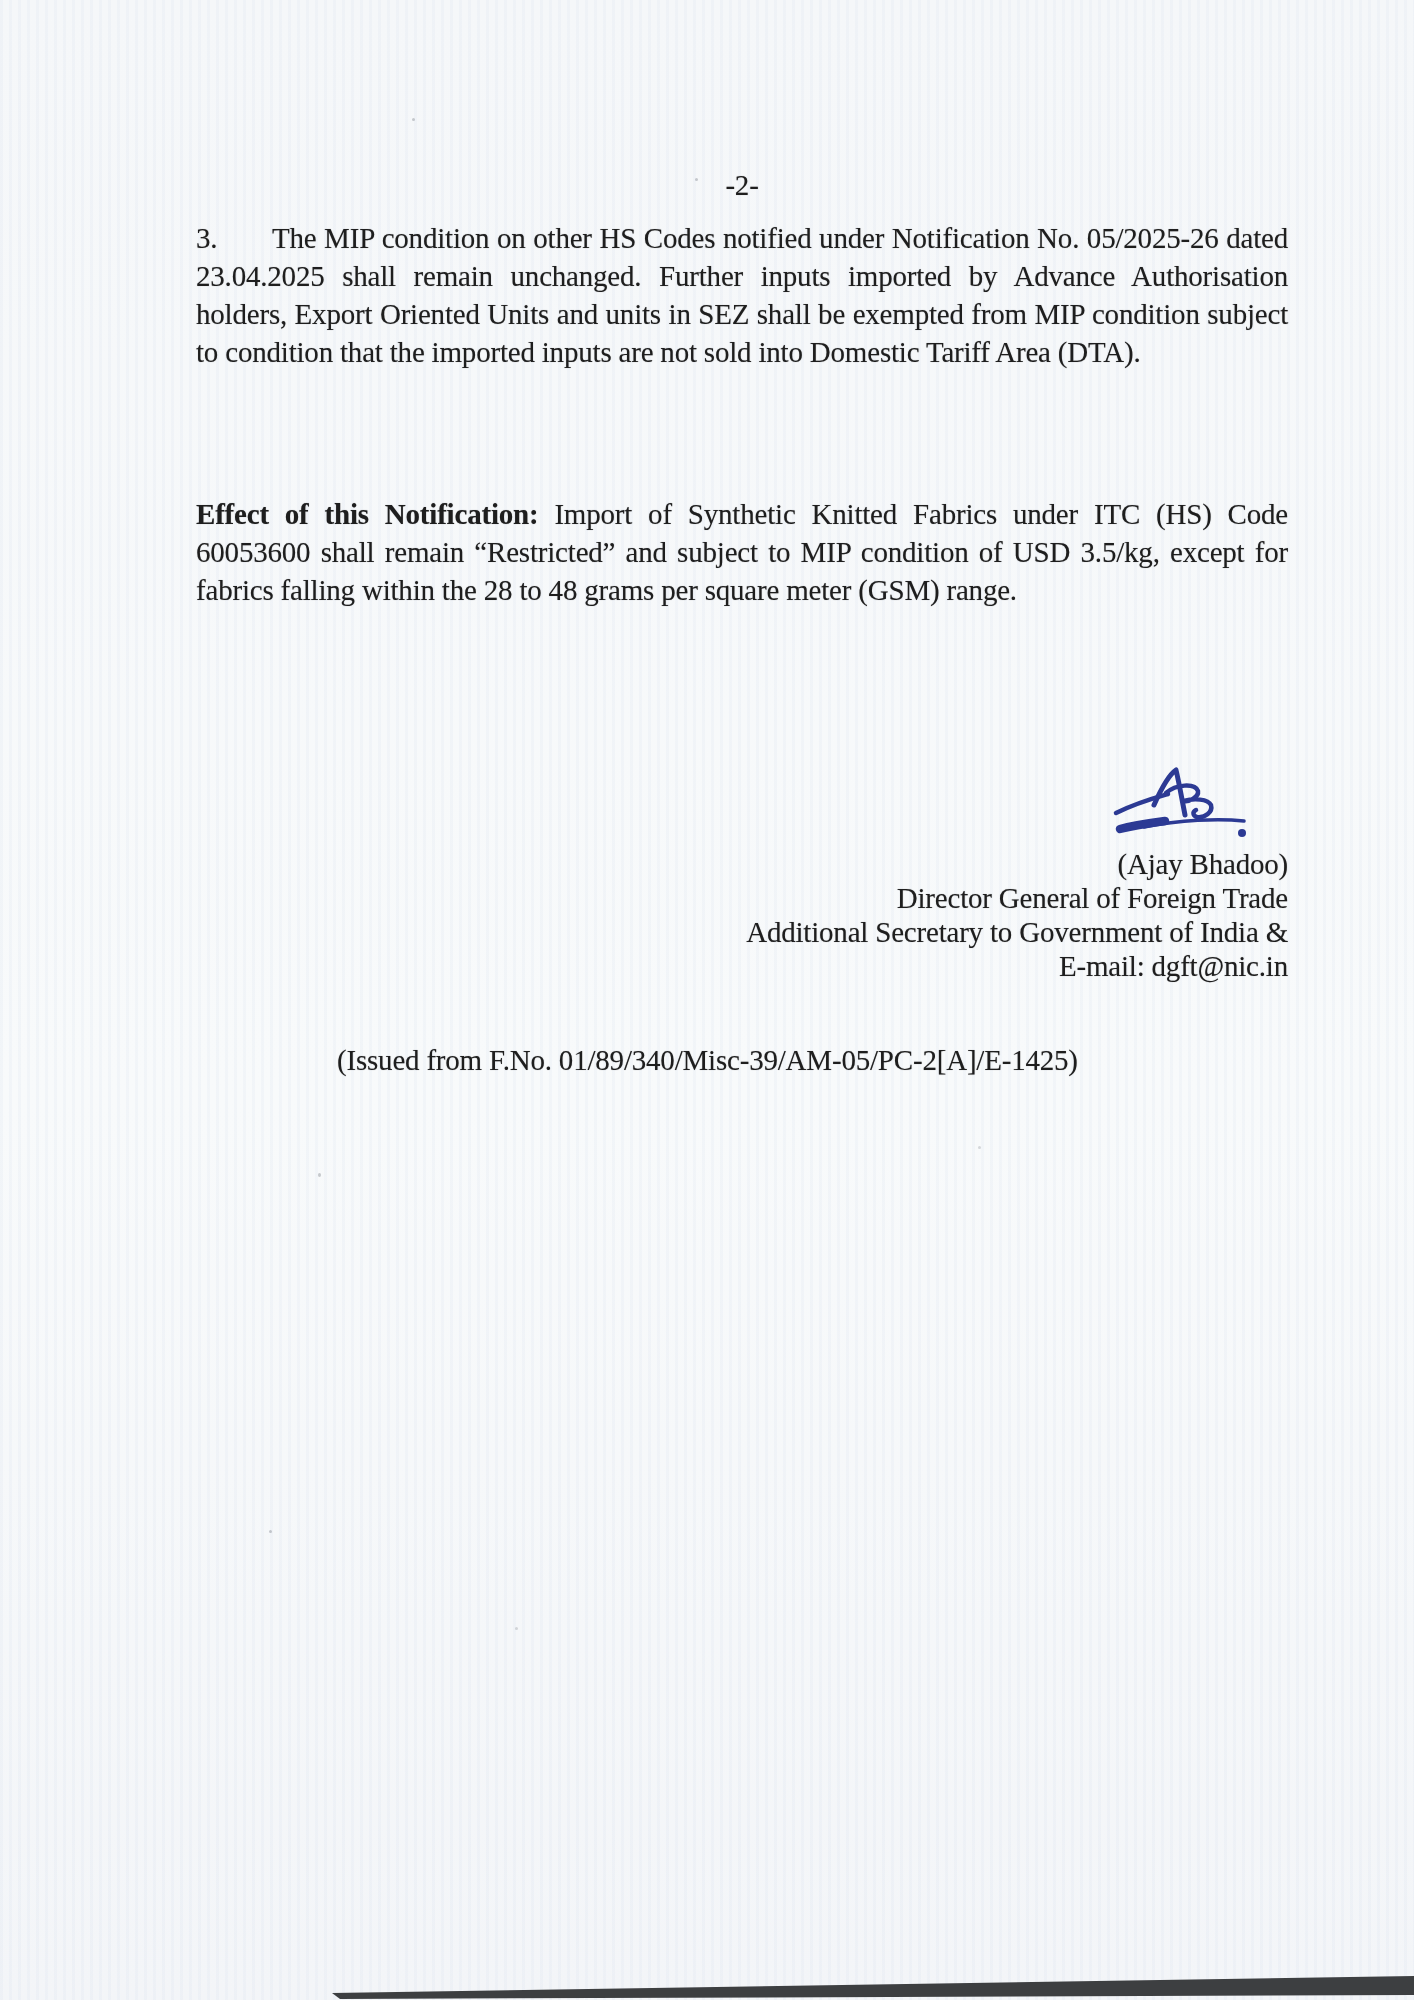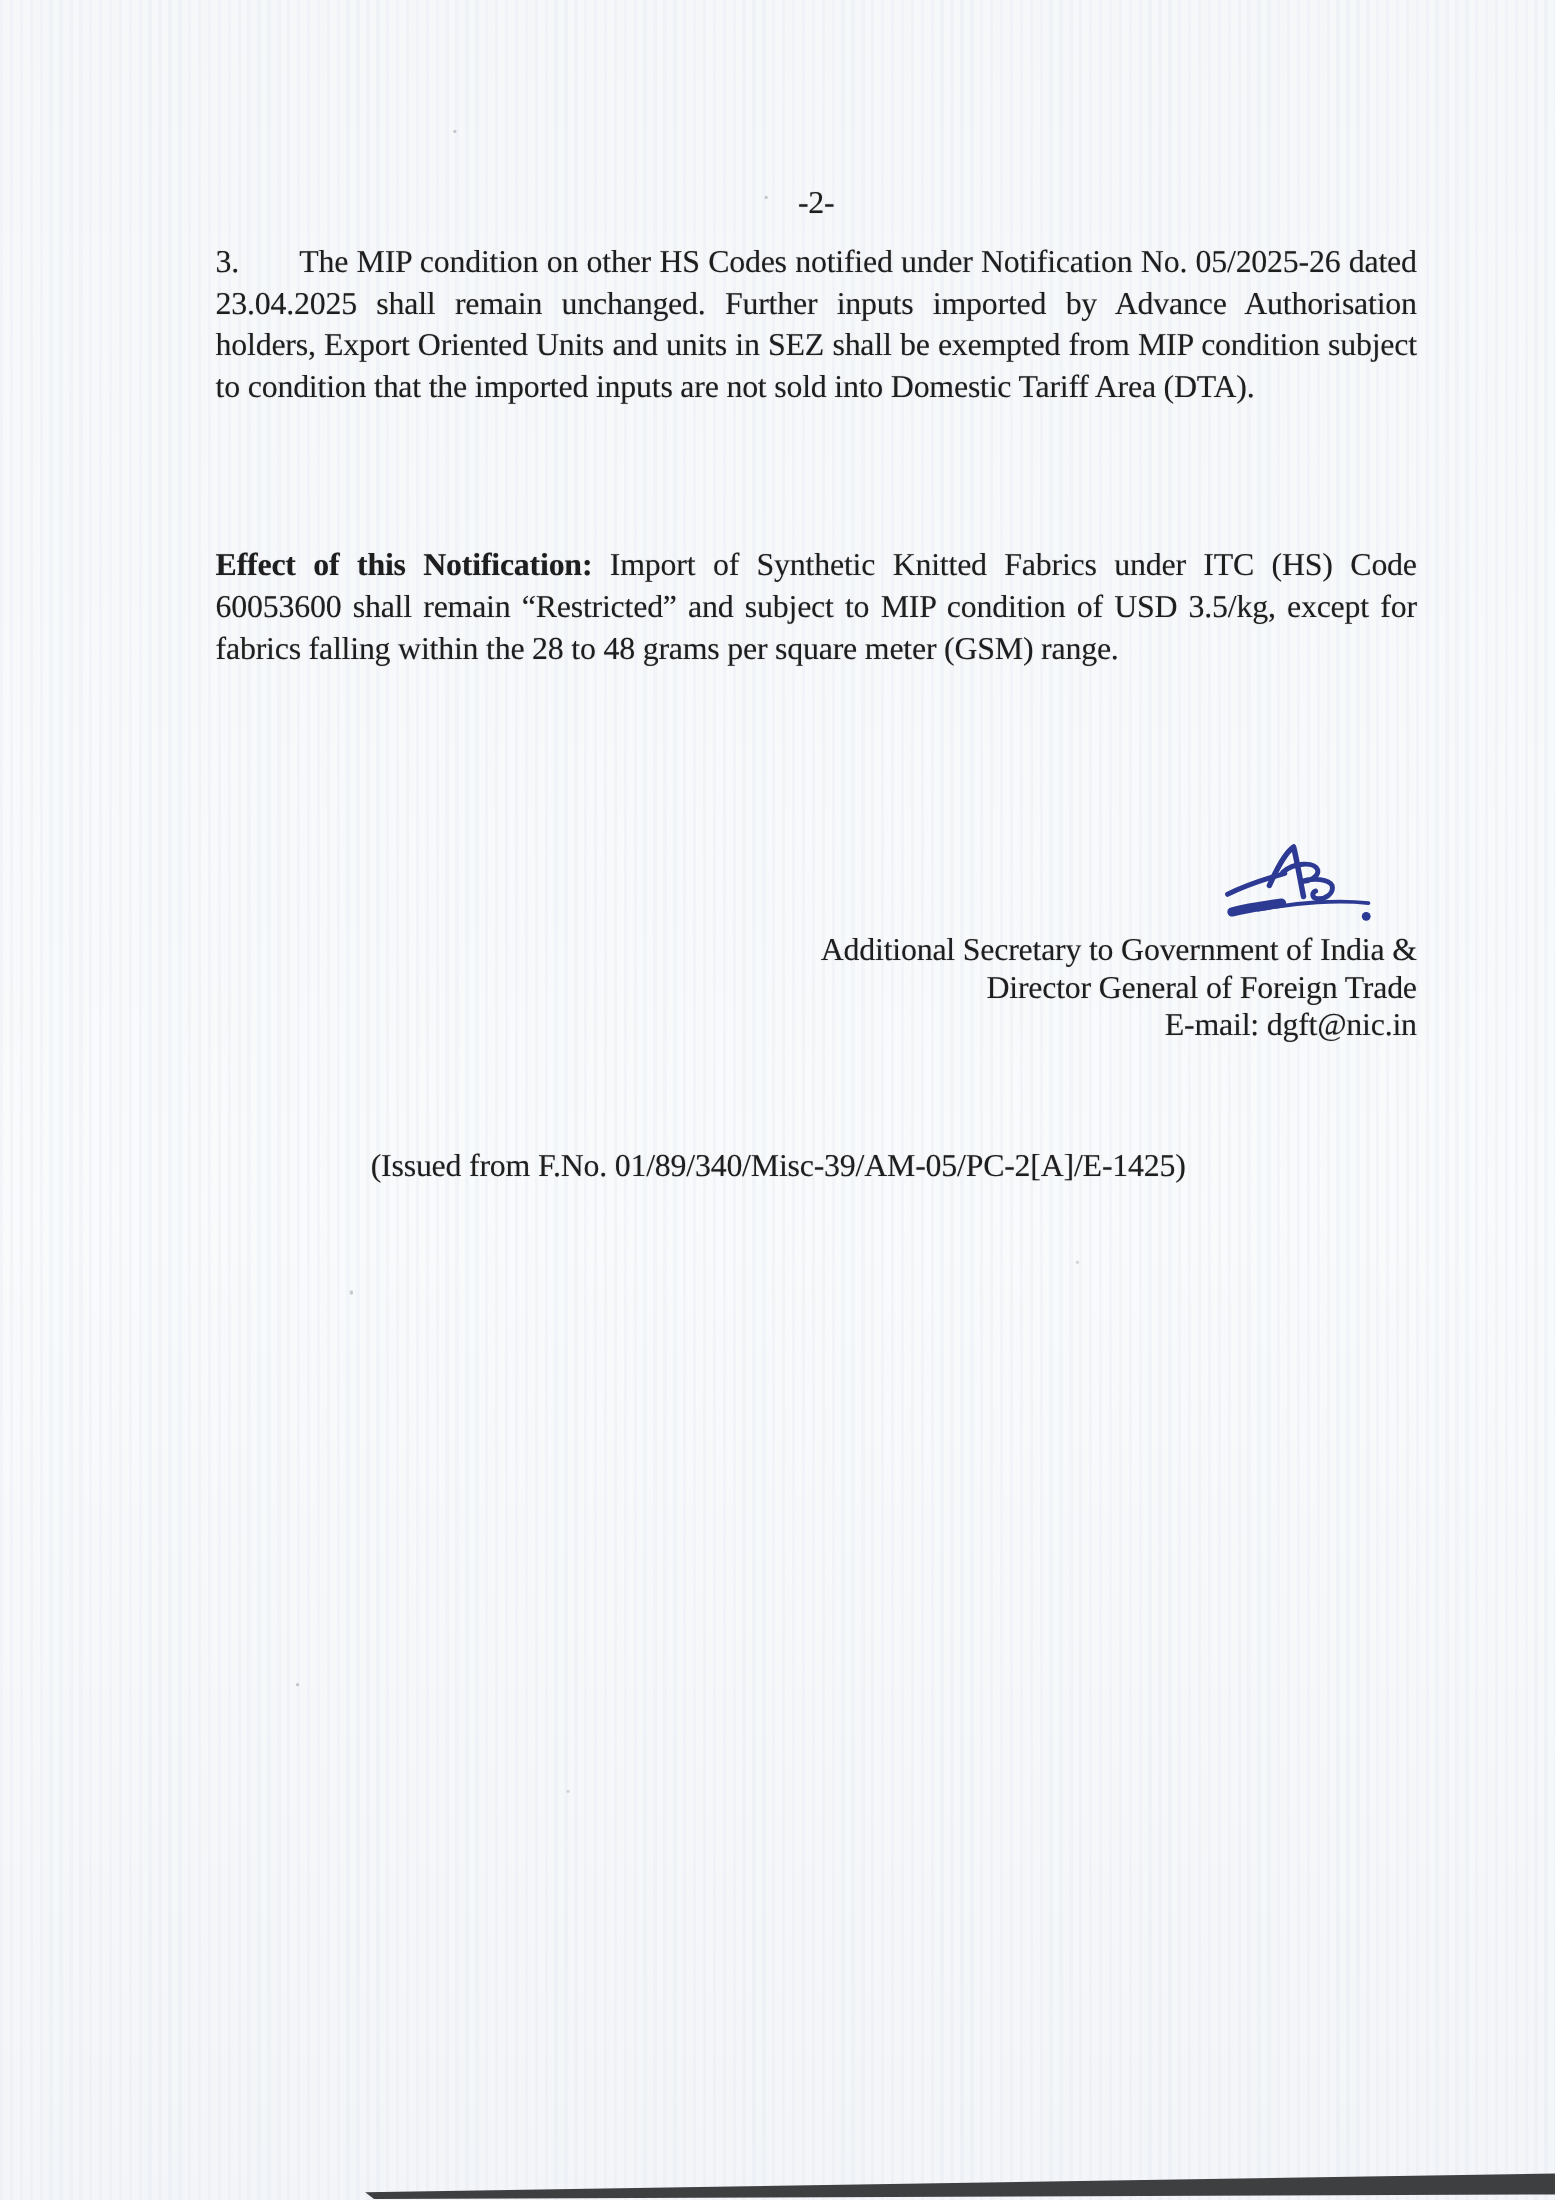--- a/index.html
+++ b/index.html
@@ -62,22 +62,23 @@
     <path d="M 58,35 C 68,26 87,25 90,33 C 91,39 81,44 76,43 C 86,40 100,41 103,47 C 105,54 97,60 89,59 C 85,58 84,54 88,52" stroke="currentColor" stroke-width="4.5" stroke-linecap="round"></path>
 
     <path d="M 36,69 C 72,62 110,60 136,63" stroke="currentColor" stroke-width="3.5" stroke-linecap="round"></path>
 
     <path d="M 12,71 C 27,67 42,65 57,63" stroke="currentColor" stroke-width="8.5" stroke-linecap="round"></path>
 
     <circle cx="134" cy="75" r="4" fill="currentColor"></circle>
   </svg>
 
   <div class="txt signature-block">
+    <div>(Ajay Bhadoo)</div>
+    <div>Director General of Foreign Trade</div>
     <div>Additional Secretary to Government of India &amp;</div>
-    <div>Director General of Foreign Trade</div>
     <div>E-mail: dgft@nic.in</div>
   </div>
 
   <p class="txt issued-line">(Issued from F.No. 01/89/340/Misc-39/AM-05/PC-2[A]/E-1425)</p>
 
   <svg class="scan-wedge" width="1414" height="2000" viewBox="0 0 1414 2000">
     <polygon points="332,1993 1414,1976 1414,1995 340,1999" fill="var(--edge,#3d3f41)"></polygon>
   </svg>
   <div class="speck" style="left:412px;top:118px;width:3px;height:3px;"></div>
   <div class="speck" style="left:695px;top:178px;width:3px;height:3px;"></div>

